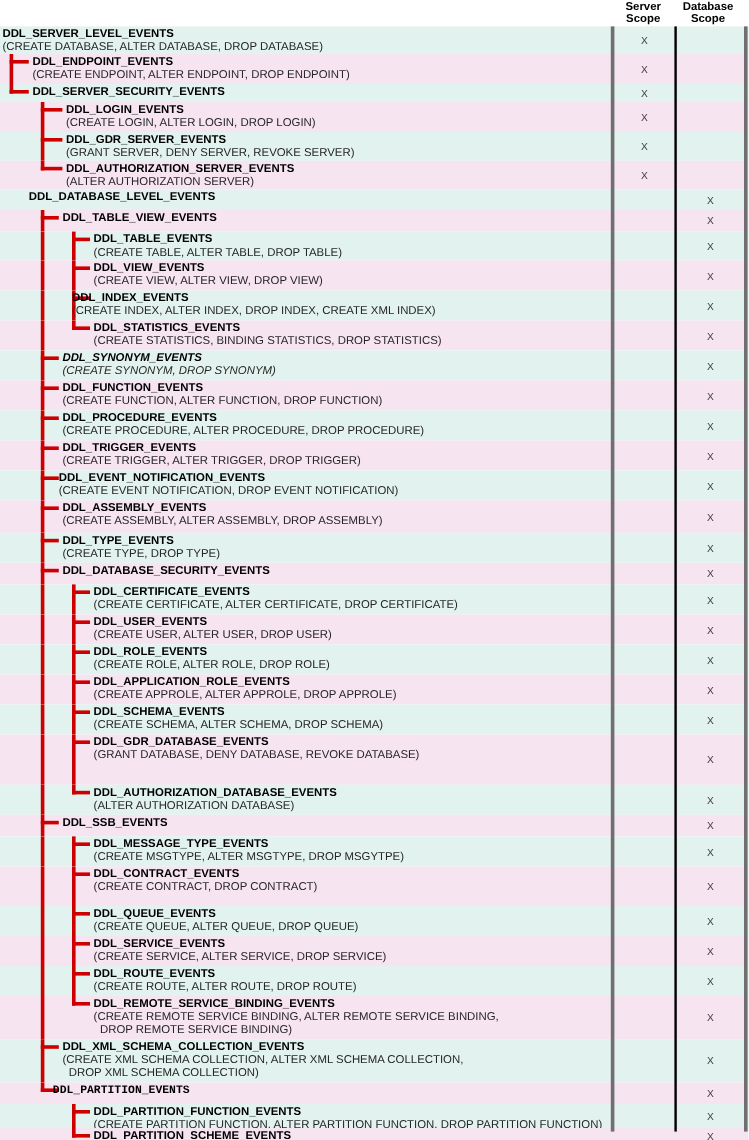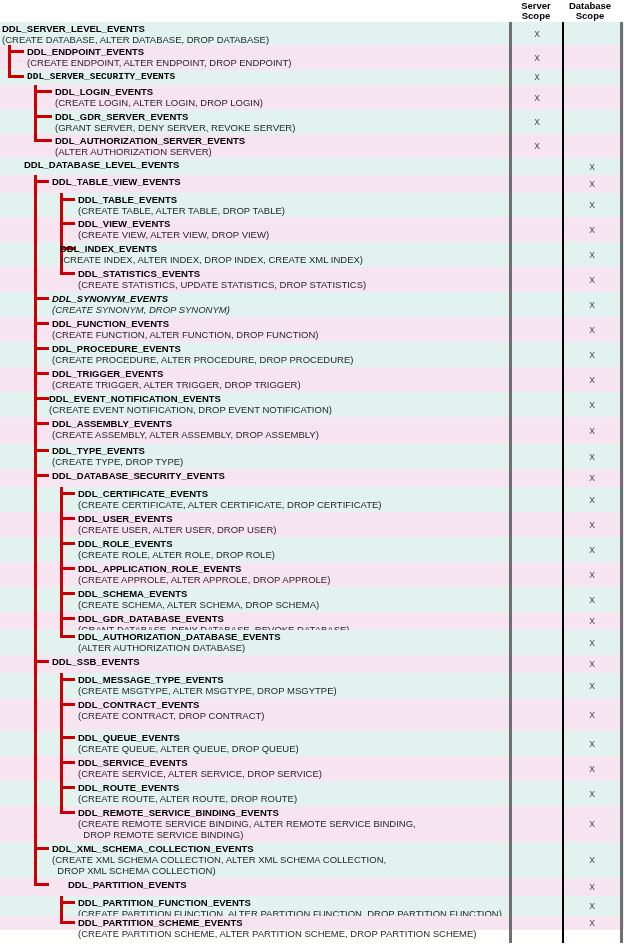--- a/index.html
+++ b/index.html
@@ -71,21 +71,21 @@
       <div class="row tp" style="height: 25px;">
         <div class="rail" style="left: 8px;"></div>
         <div class="stub" style="left: 8px; width: 16px;"></div>
         <div class="rowtext" style="left: 27px;">
           <div class="title">DDL_ENDPOINT_EVENTS</div>
           <div class="desc">(CREATE ENDPOINT, ALTER ENDPOINT, DROP ENDPOINT)</div>
         </div>
         <div class="mark server">X</div>
         <div class="mark db"></div>
       </div>
-      <div class="row tc" style="height: 15px; font-family: Liberation Mono, monospace;">
+      <div class="row tc" style="height: 15px;">
         <div class="elbow" style="left: 8px;"></div>
         <div class="stub" style="left: 8px; width: 16px;"></div>
         <div class="rowtext" style="left: 27px;">
           <div class="title">DDL_SERVER_SECURITY_EVENTS</div>
         </div>
         <div class="mark server">X</div>
         <div class="mark db"></div>
       </div>
       <div class="row tp" style="height: 25px;">
         <div class="rail" style="left: 34px;"></div>
@@ -165,21 +165,21 @@
         </div>
         <div class="mark server"></div>
         <div class="mark db">X</div>
       </div>
       <div class="row tp" style="height: 25px;">
         <div class="rail" style="left: 34px;"></div>
         <div class="elbow" style="left: 60px;"></div>
         <div class="stub" style="left: 60px; width: 15px;"></div>
         <div class="rowtext" style="left: 78px;">
           <div class="title">DDL_STATISTICS_EVENTS</div>
-          <div class="desc">(CREATE STATISTICS, UPDATE STATISTICS, DROP STATISTICS)</div>
+          <div class="desc">(CREATE STATISTICS, BINDING STATISTICS, DROP STATISTICS)</div>
         </div>
         <div class="mark server"></div>
         <div class="mark db">X</div>
       </div>
       <div class="row tc" style="height: 25px;">
         <div class="rail" style="left: 34px;"></div>
         <div class="stub" style="left: 34px; width: 15px;"></div>
         <div class="rowtext" style="left: 52px; font-style: italic;">
           <div class="title">DDL_SYNONYM_EVENTS</div>
           <div class="desc">(CREATE SYNONYM, DROP SYNONYM)</div>
@@ -304,21 +304,21 @@
         <div class="rail" style="left: 34px;"></div>
         <div class="rail" style="left: 60px;"></div>
         <div class="stub" style="left: 60px; width: 15px;"></div>
         <div class="rowtext" style="left: 78px;">
           <div class="title">DDL_SCHEMA_EVENTS</div>
           <div class="desc">(CREATE SCHEMA, ALTER SCHEMA, DROP SCHEMA)</div>
         </div>
         <div class="mark server"></div>
         <div class="mark db">X</div>
       </div>
-      <div class="row tp" style="height: 18px;">
+      <div class="row tp" style="height: 42px;">
         <div class="rail" style="left: 34px;"></div>
         <div class="rail" style="left: 60px;"></div>
         <div class="stub" style="left: 60px; width: 15px;"></div>
         <div class="rowtext" style="left: 78px;">
           <div class="title">DDL_GDR_DATABASE_EVENTS</div>
           <div class="desc">(GRANT DATABASE, DENY DATABASE, REVOKE DATABASE)</div>
         </div>
         <div class="mark server"></div>
         <div class="mark db">X</div>
       </div>
@@ -416,21 +416,21 @@
           <div class="title">DDL_XML_SCHEMA_COLLECTION_EVENTS</div>
           <div class="desc">(CREATE XML SCHEMA COLLECTION, ALTER XML SCHEMA COLLECTION,</div>
           <div class="desc">  DROP XML SCHEMA COLLECTION)</div>
         </div>
         <div class="mark server"></div>
         <div class="mark db">X</div>
       </div>
       <div class="row tp" style="height: 18px;">
         <div class="elbow" style="left: 34px;"></div>
         <div class="stub" style="left: 34px; width: 15px;"></div>
-        <div class="rowtext" style="left: 68px;">
+        <div class="rowtext" style="left: 44px; font-family: Liberation Mono, monospace;">
           <div class="title">DDL_PARTITION_EVENTS</div>
         </div>
         <div class="mark server"></div>
         <div class="mark db">X</div>
       </div>
       <div class="row tc" style="height: 20px;">
         <div class="rail" style="left: 60px;"></div>
         <div class="stub" style="left: 60px; width: 15px;"></div>
         <div class="rowtext" style="left: 78px;">
           <div class="title">DDL_PARTITION_FUNCTION_EVENTS</div>

